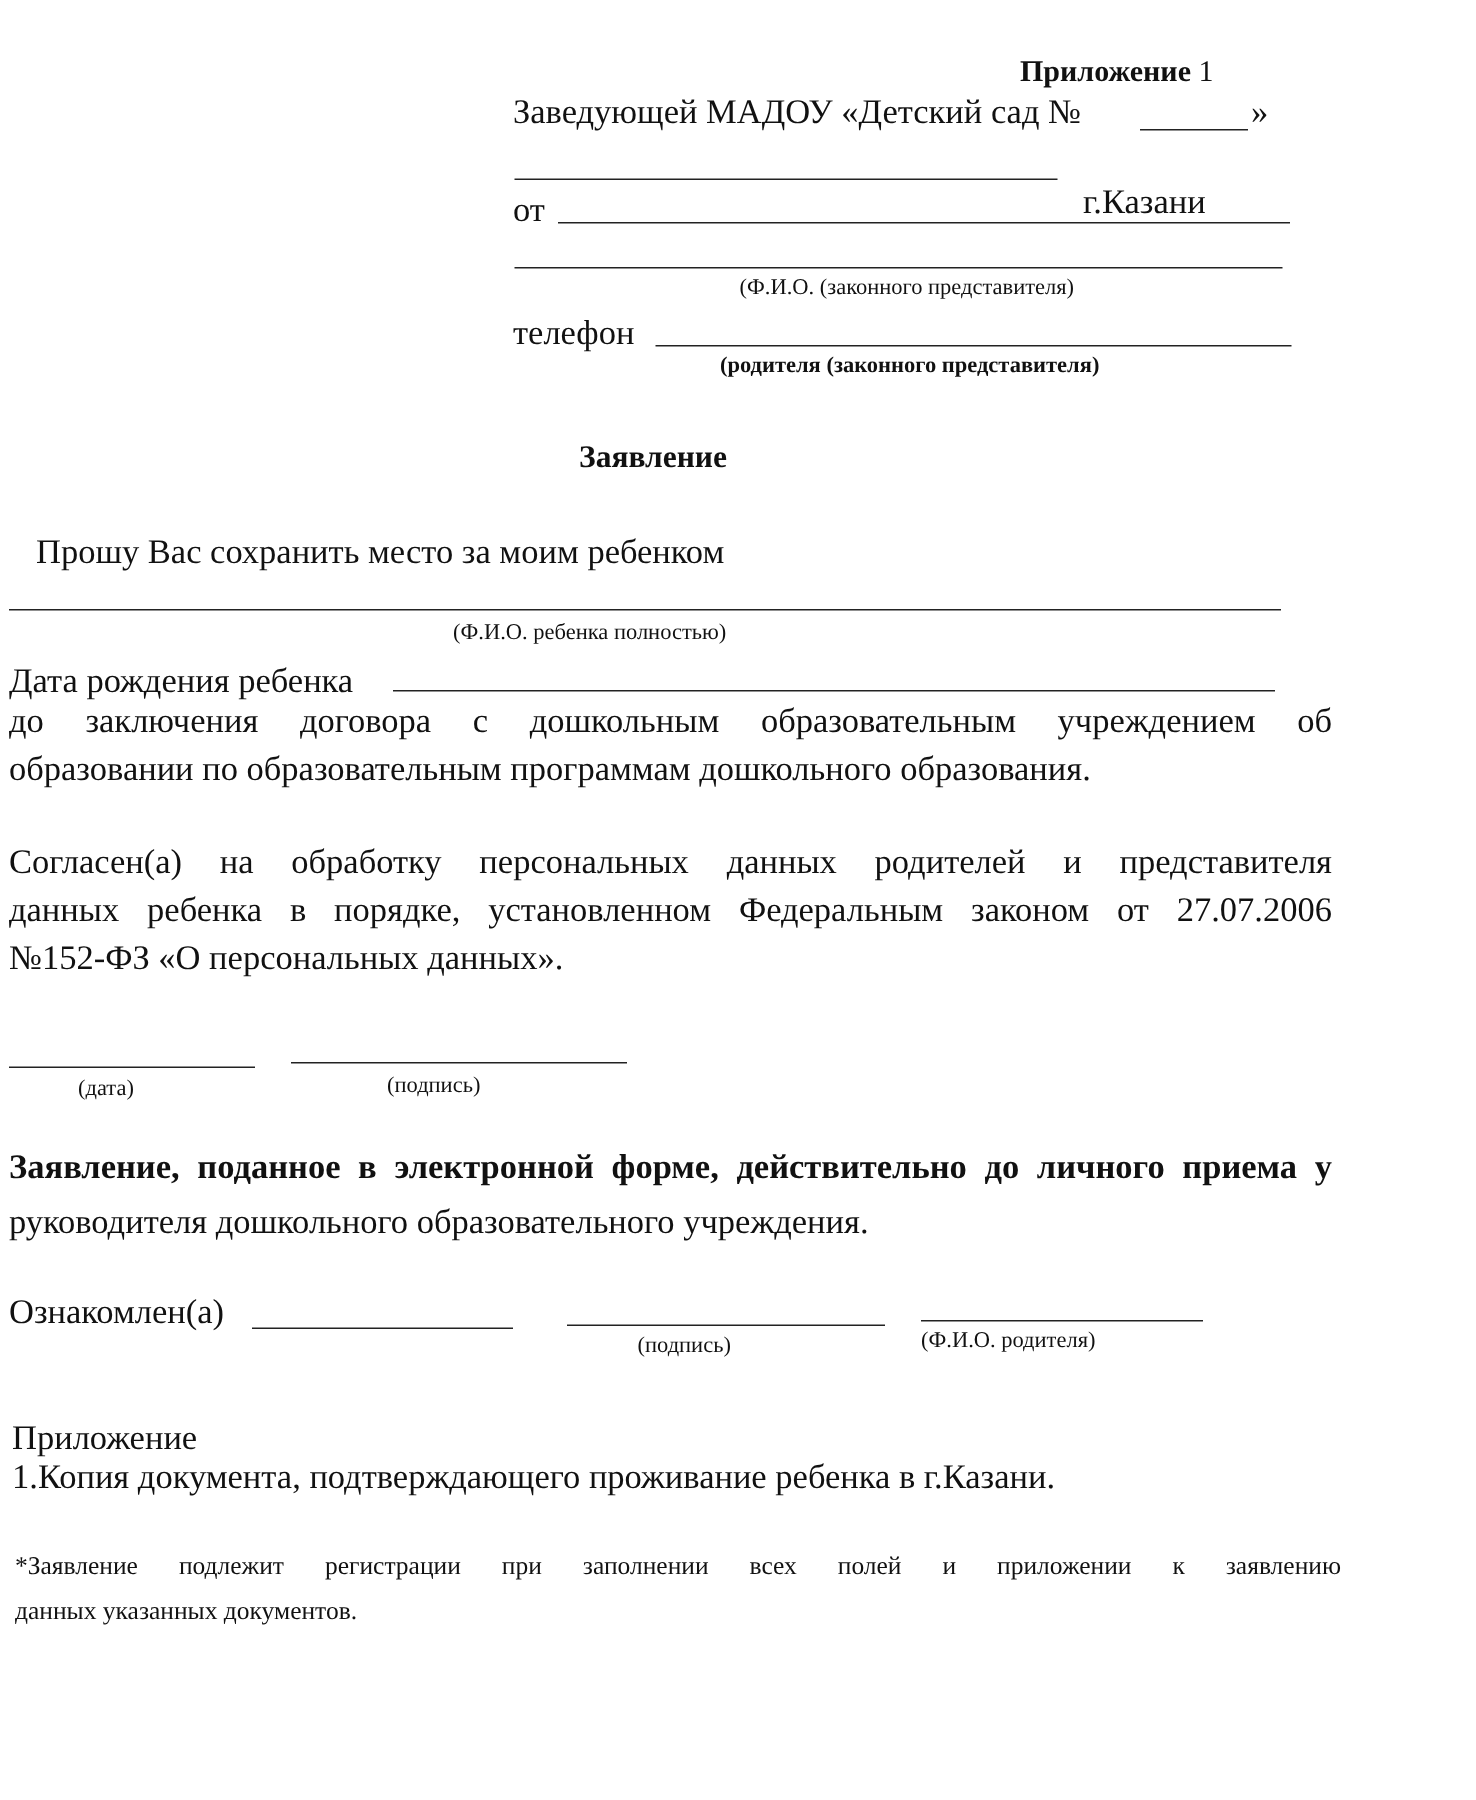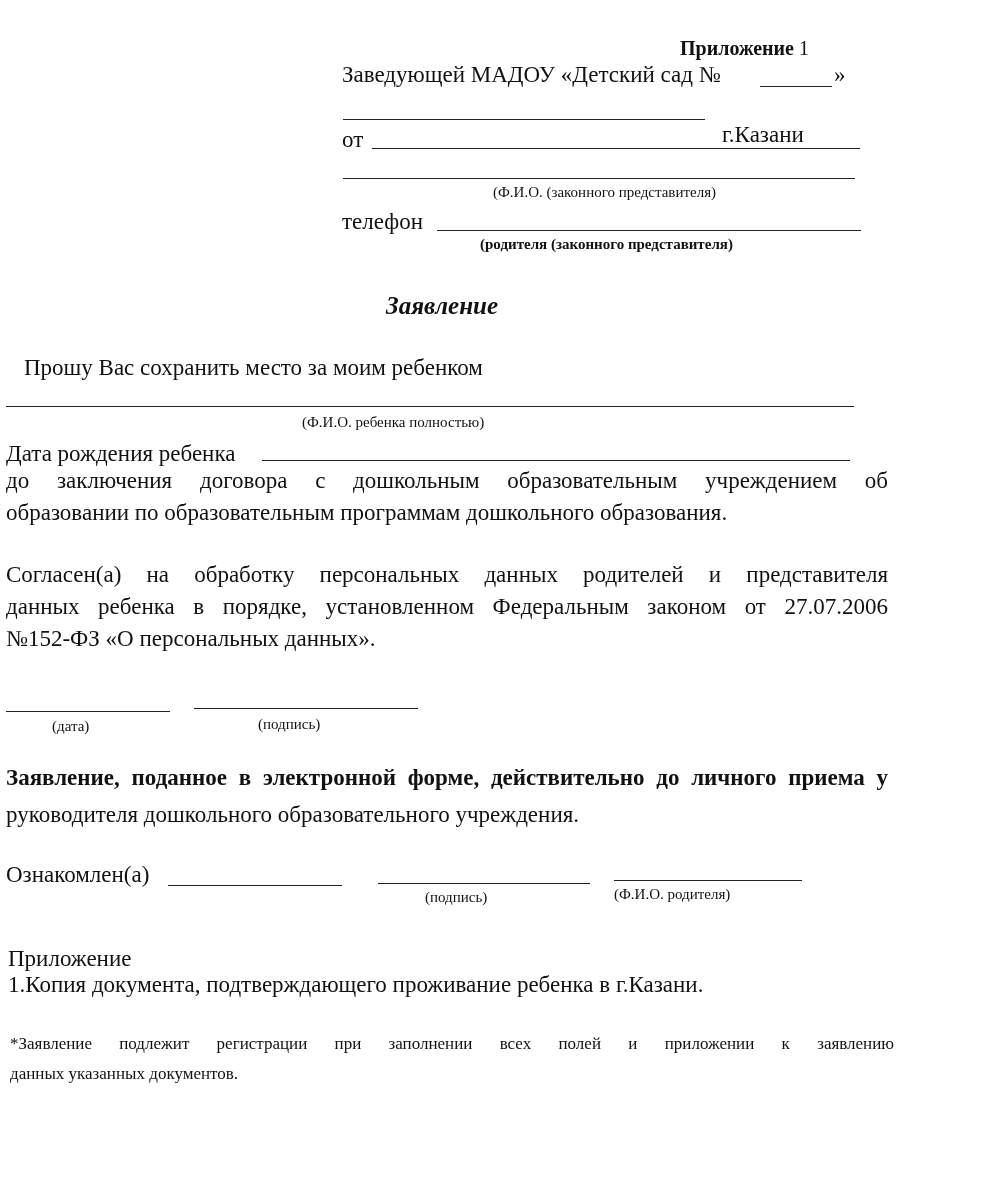--- a/index.html
+++ b/index.html
@@ -34,21 +34,21 @@
 <div class="abs" style="left:342px; top:127px;">от</div>
 <div class="line" style="left:372px; top:148px; width:488px;"></div>
 
 <div class="line" style="left:343px; top:178px; width:512px;"></div>
 <div class="abs small" style="left:493px; top:184px;font-family:Liberation Serif, serif;">(Ф.И.О. (законного представителя)</div>
 
 <div class="abs" style="left:342px; top:209px;">телефон</div>
 <div class="line" style="left:437px; top:230px; width:424px;"></div>
 <div class="abs small" style="left:480px; top:236px;font-weight:bold;">(родителя (законного представителя)</div>
 
-<div class="abs bold" style="left:386px; top:292px; font-size:25px;font-style:italic;">Заявление</div>
+<div class="abs bold" style="left:386px; top:292px; font-size:21px;">Заявление</div>
 
 <div class="abs" style="left:24px; top:355px;">Прошу Вас сохранить место за моим ребенком</div>
 <div class="line" style="left:6px; top:406px; width:848px;"></div>
 <div class="abs small" style="left:302px; top:414px;">(Ф.И.О. ребенка полностью)</div>
 
 <div class="abs" style="left:6px; top:441px;">Дата рождения ребенка</div>
 <div class="line" style="left:262px; top:460px; width:588px;"></div>
 
 <div class="just" style="left:6px; top:468px; width:882px;">до заключения договора с дошкольным образовательным учреждением об</div>
 <div class="abs" style="left:6px; top:500px;">образовании по образовательным программам дошкольного образования.</div>

